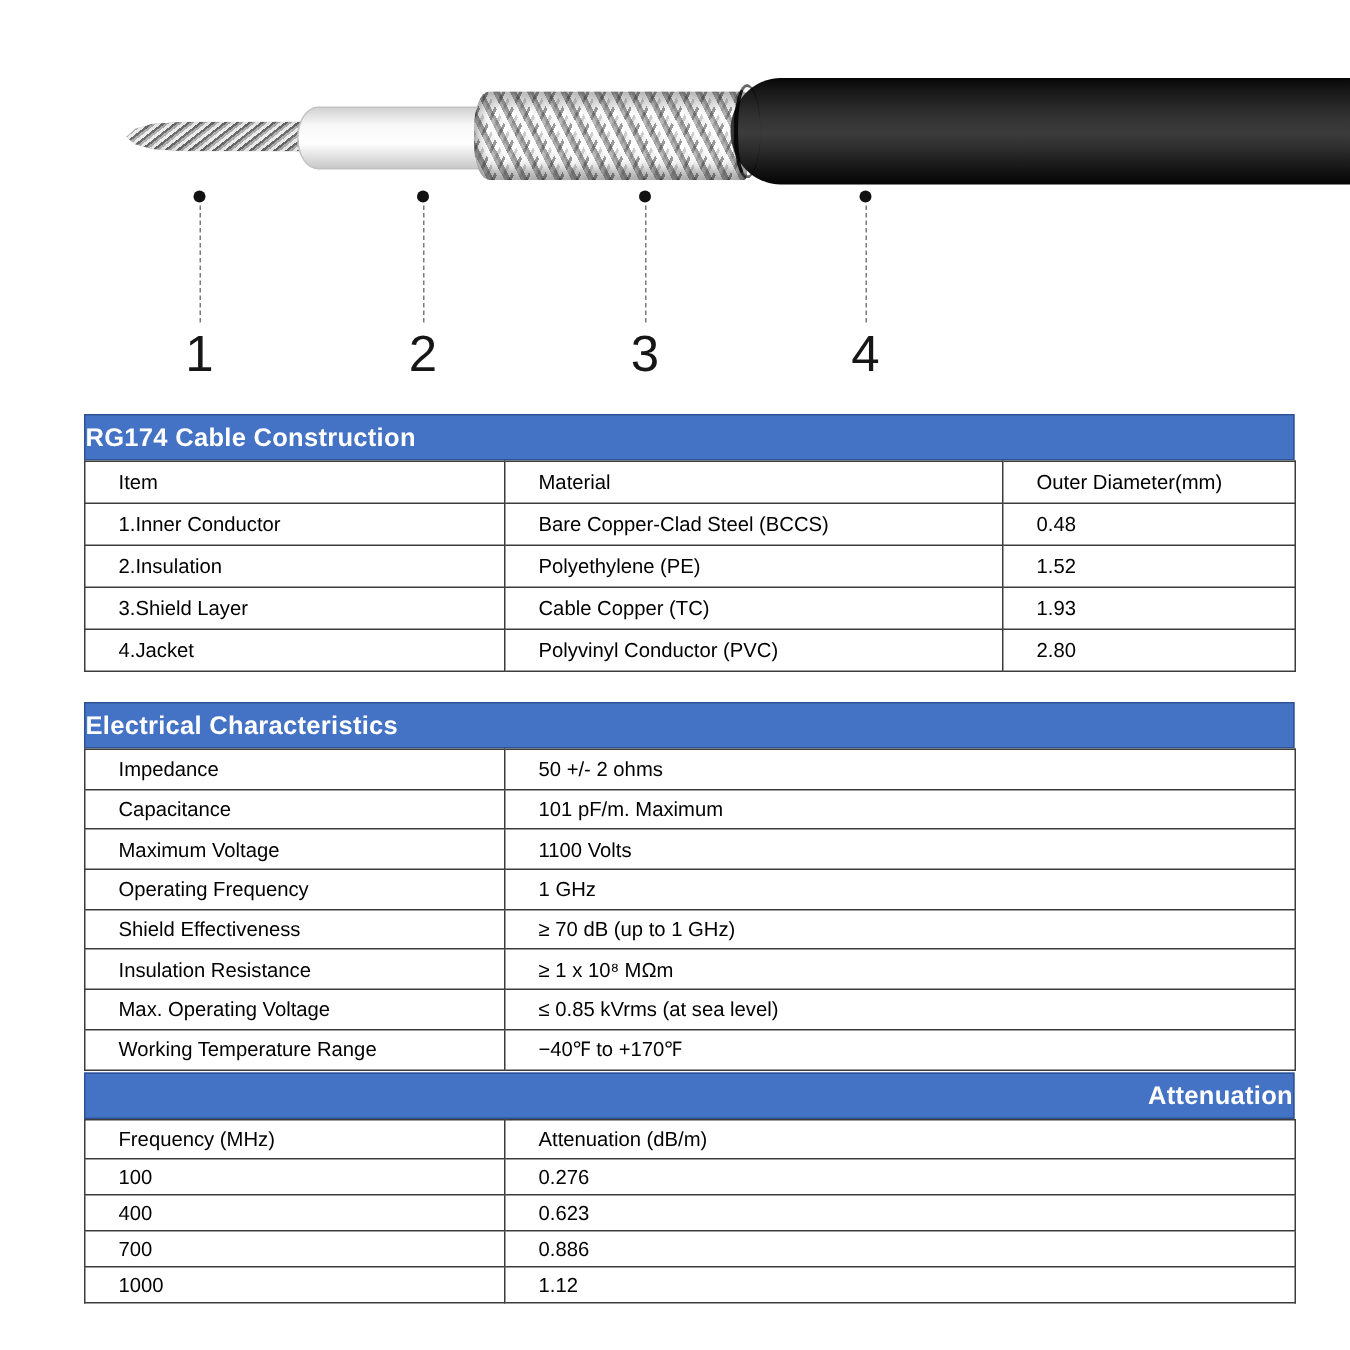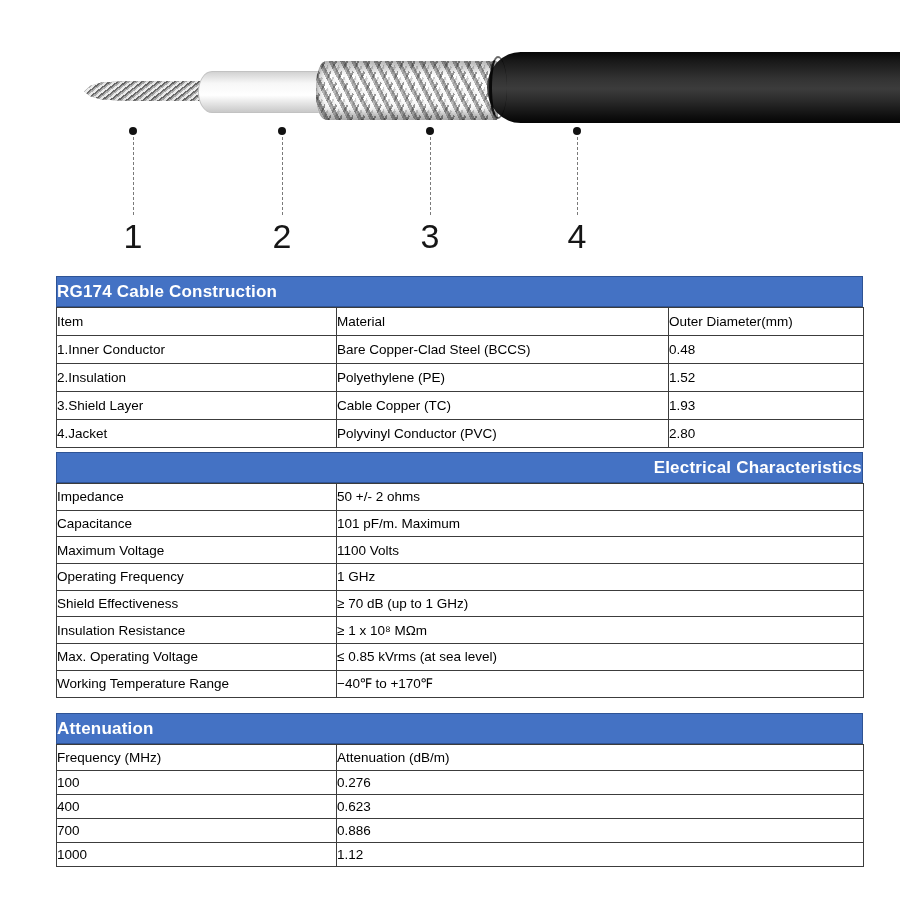--- a/index.html
+++ b/index.html
@@ -60,28 +60,28 @@
   .band{
     height:31px; background:var(--band-bg);
     border:1px solid var(--band-border);
     color:#fff; font-weight:bold; font-size:17px; line-height:29px;
     padding-left:0; letter-spacing:.2px;
   }
   table{border-collapse:collapse; width:807px; table-layout:fixed; background:#fff;}
   td{
     border:1px solid var(--grid);
     font-size:13.5px; line-height:15px;
-    padding:0 0; vertical-align:middle;
+    padding:0 22px; vertical-align:middle;
     overflow:hidden; white-space:nowrap;
   }
   .t-construction td{height:28px;}
   .t-electrical td{height:26.7px;}
   .t-attenuation tr.cols td{height:26px;}
   .t-attenuation td{height:24px;}
-  .gap4{margin-top:4px;text-align:right;} .gap1{margin-top:15px;}
+  .gap4{margin-top:20px;} .gap1{margin-top:1px;text-align:right;}
   col.c-item{width:280px;} col.c-mat{width:332px;} col.c-od{width:195px;} col.c-val{width:527px;}
 </style>
 </head>
 <body>
 
 <div class="page">
 
   <div class="diagram">
     <div class="layer conductor"></div>
     <div class="layer insulation"></div>

